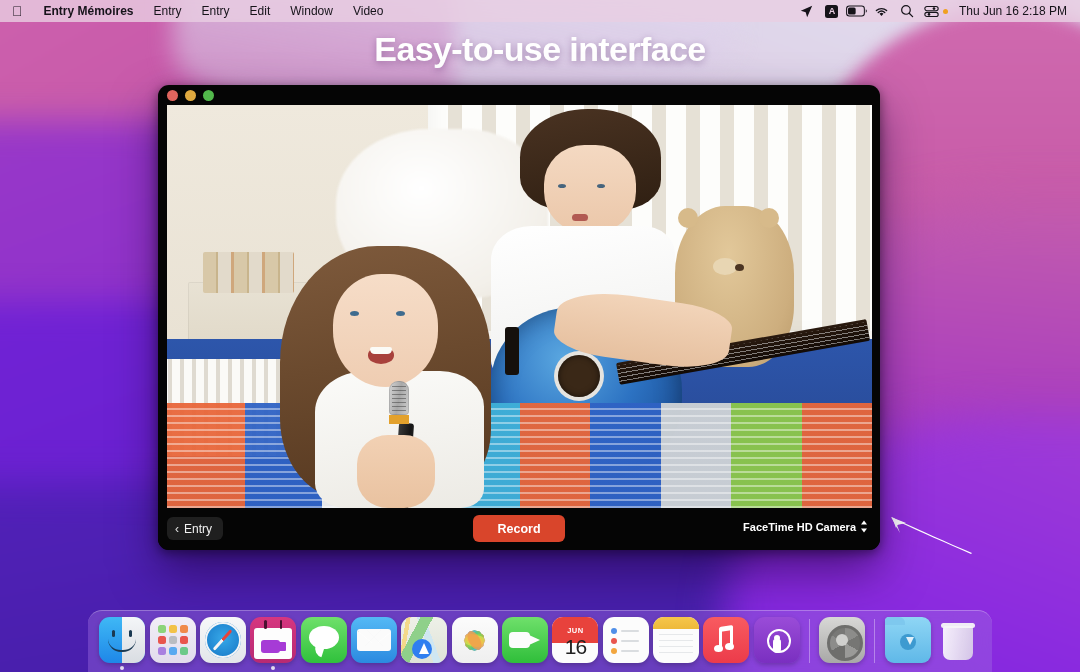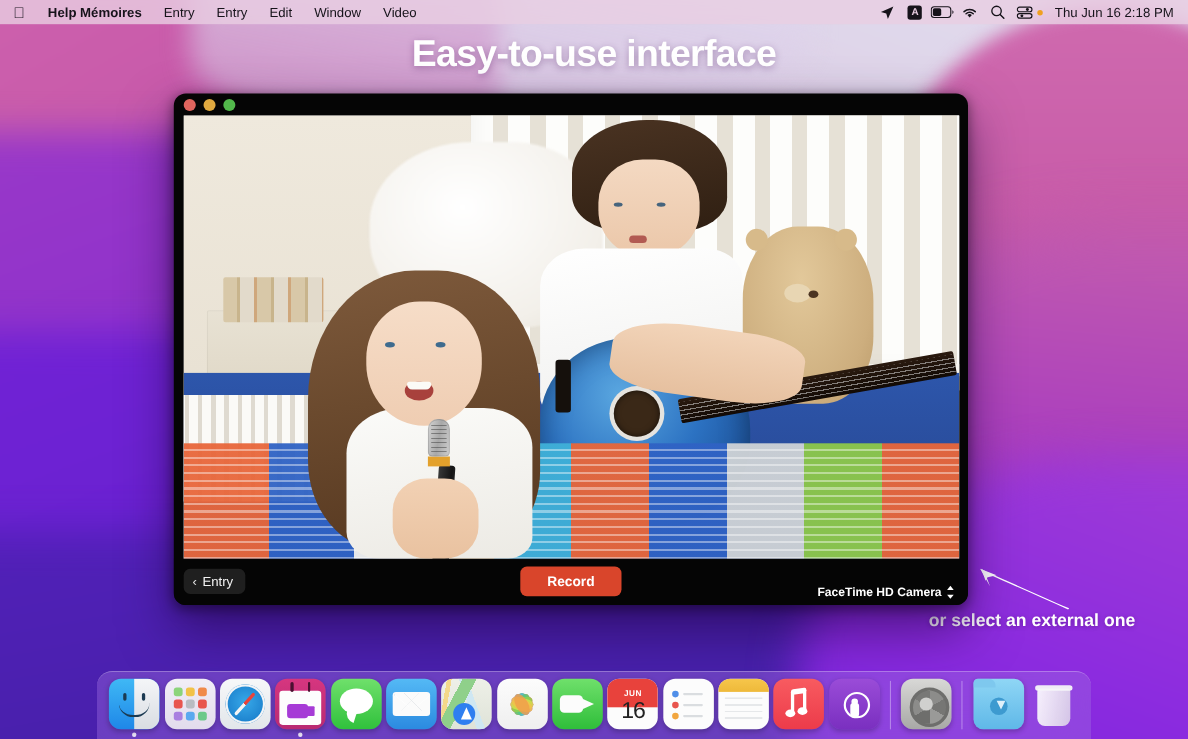--- a/index.html
+++ b/index.html
@@ -269,21 +269,21 @@
     display:flex; align-items:center; gap:5px; font-size:12px; cursor:pointer;
   }
   .chev-l { font-size:12px; line-height:1; opacity:.92; }
   #record-btn {
     position:absolute; left:50%; transform:translateX(-50%); top:7px;
     width:92px; height:27px; background:#d9452b; border-radius:6px;
     color:#fff; font-size:12.5px; font-weight:bold;
     display:flex; align-items:center; justify-content:center; cursor:pointer;
   }
   #cam-select {
-    position:absolute; right:12px; top:24px;
+    position:absolute; right:12px; top:12px;
     display:flex; align-items:center; gap:4px;
     color:#ffffff; font-size:11px; font-weight:bold; cursor:pointer;padding-left:28px;
   }
   .updown { display:inline-flex; flex-direction:column; line-height:.55; font-size:9px; }
 
   
   #callout { position:absolute; right:48px; top:555px; text-align:right; z-index:15; }
   #callout .c1 {
     font-size:29px; font-weight:bold; color:#fff; letter-spacing:-0.5px; white-space:nowrap;
     text-shadow:0 2px 6px rgba(60,10,90,.4);
@@ -443,21 +443,21 @@
   <div class="wp-pale"></div>
   <div class="wp-soft-top"></div>
   <div class="wp-pink-blob"></div>
   <div class="wp-pink-blob2"></div>
   <div class="wp-violet-r"></div>
 </div>
 
 <div id="menubar">
   <div class="mb-left">
     <div class="mb-item mb-apple"></div>
-    <div class="mb-item mb-app">Help Mémoires</div>
+    <div class="mb-item mb-app">Entry Mémoires</div>
     <div class="mb-item">Entry</div>
     <div class="mb-item">Entry</div>
     <div class="mb-item">Edit</div>
     <div class="mb-item">Window</div>
     <div class="mb-item">Video</div>
   </div>
   <div class="mb-right">
     <div class="mb-icon">
       <svg width="13" height="13" viewBox="0 0 16 16">
           <path d="M15 1 1 7.2l6 1.8 1.8 6z" fill="#16131a"></path>
@@ -568,21 +568,20 @@
     </div>
   </div>
 </div>
 
 <svg id="arrow" viewBox="0 0 90 42">
   <path d="M84 38 C60 28 30 14 9 5 L4 2 L8 13 L11 7 C31 16 60 29 83 39 Z" fill="#ffffff"></path>
   <path d="M3 2 L18 8 L9 10 L12 18 Z" fill="#ffffff"></path>
 </svg>
 
 <div id="callout">
-  <div class="c2">or select an external one</div>
 </div>
 
 <div id="dock">
 
   <div class="dock-item">
     <div class="dock-icon ic-finder">
       <span class="fn-eye l"></span>
       <span class="fn-eye r"></span>
     </div>
     <span class="dot"></span>

